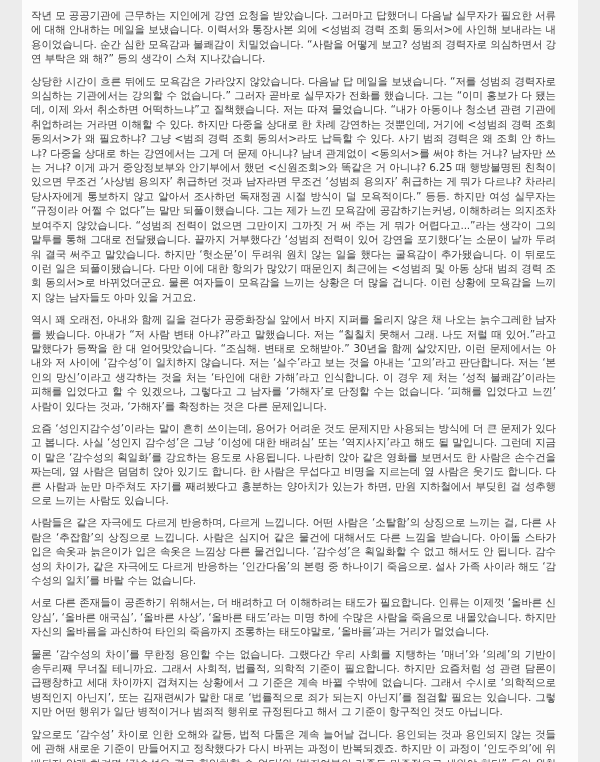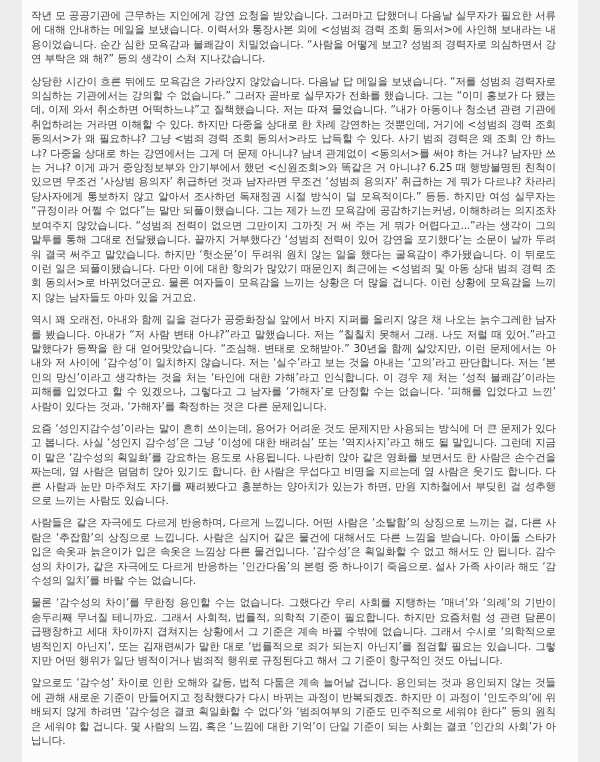--- a/index.html
+++ b/index.html
@@ -48,15 +48,16 @@
 
 <div class="gutter gutter-left"></div>
 <div class="gutter gutter-right"></div>
 
 <div class="content">
   <p>작년 모 공공기관에 근무하는 지인에게 강연 요청을 받았습니다. 그러마고 답했더니 다음날 실무자가 필요한 서류에 대해 안내하는 메일을 보냈습니다. 이력서와 통장사본 외에 &lt;성범죄 경력 조회 동의서&gt;에 사인해 보내라는 내용이었습니다. 순간 심한 모욕감과 불쾌감이 치밀었습니다. “사람을 어떻게 보고? 성범죄 경력자로 의심하면서 강연 부탁은 왜 해?” 등의 생각이 스쳐 지나갔습니다.</p>
   <p>상당한 시간이 흐른 뒤에도 모욕감은 가라앉지 않았습니다. 다음날 답 메일을 보냈습니다. “저를 성범죄 경력자로 의심하는 기관에서는 강의할 수 없습니다.” 그러자 곧바로 실무자가 전화를 했습니다. 그는 “이미 홍보가 다 됐는데, 이제 와서 취소하면 어떡하느냐”고 질책했습니다. 저는 따져 물었습니다. “내가 아동이나 청소년 관련 기관에 취업하려는 거라면 이해할 수 있다. 하지만 다중을 상대로 한 차례 강연하는 것뿐인데, 거기에 &lt;성범죄 경력 조회 동의서&gt;가 왜 필요하냐? 그냥 &lt;범죄 경력 조회 동의서&gt;라도 납득할 수 있다. 사기 범죄 경력은 왜 조회 안 하느냐? 다중을 상대로 하는 강연에서는 그게 더 문제 아니냐? 남녀 관계없이 &lt;동의서&gt;를 써야 하는 거냐? 남자만 쓰는 거냐? 이게 과거 중앙정보부와 안기부에서 했던 &lt;신원조회&gt;와 똑같은 거 아니냐? 6.25 때 행방불명된 친척이 있으면 무조건 ‘사상범 용의자’ 취급하던 것과 남자라면 무조건 ‘성범죄 용의자’ 취급하는 게 뭐가 다르냐? 차라리 당사자에게 통보하지 않고 알아서 조사하던 독재정권 시절 방식이 덜 모욕적이다.” 등등. 하지만 여성 실무자는 “규정이라 어쩔 수 없다”는 말만 되풀이했습니다. 그는 제가 느낀 모욕감에 공감하기는커녕, 이해하려는 의지조차 보여주지 않았습니다. “성범죄 전력이 없으면 그만이지 그까짓 거 써 주는 게 뭐가 어렵다고...”라는 생각이 그의 말투를 통해 그대로 전달됐습니다. 끝까지 거부했다간 ‘성범죄 전력이 있어 강연을 포기했다’는 소문이 날까 두려워 결국 써주고 말았습니다. 하지만 ‘헛소문’이 두려워 원치 않는 일을 했다는 굴욕감이 추가됐습니다. 이 뒤로도 이런 일은 되풀이됐습니다. 다만 이에 대한 항의가 많았기 때문인지 최근에는 &lt;성범죄 및 아동 상대 범죄 경력 조회 동의서&gt;로 바뀌었더군요. 물론 여자들이 모욕감을 느끼는 상황은 더 많을 겁니다. 이런 상황에 모욕감을 느끼지 않는 남자들도 아마 있을 거고요.</p>
   <p>역시 꽤 오래전, 아내와 함께 길을 걷다가 공중화장실 앞에서 바지 지퍼를 올리지 않은 채 나오는 늙수그레한 남자를 봤습니다. 아내가 “저 사람 변태 아냐?”라고 말했습니다. 저는 “칠칠치 못해서 그래. 나도 저럴 때 있어.”라고 말했다가 등짝을 한 대 얻어맞았습니다. “조심해. 변태로 오해받아.” 30년을 함께 살았지만, 이런 문제에서는 아내와 저 사이에 ‘감수성’이 일치하지 않습니다. 저는 ‘실수’라고 보는 것을 아내는 ‘고의’라고 판단합니다. 저는 ‘본인의 망신’이라고 생각하는 것을 처는 ‘타인에 대한 가해’라고 인식합니다. 이 경우 제 처는 ‘성적 불쾌감’이라는 피해를 입었다고 할 수 있겠으나, 그렇다고 그 남자를 ‘가해자’로 단정할 수는 없습니다. ‘피해를 입었다고 느낀’ 사람이 있다는 것과, ‘가해자’를 확정하는 것은 다른 문제입니다.</p>
   <p>요즘 ‘성인지감수성’이라는 말이 흔히 쓰이는데, 용어가 어려운 것도 문제지만 사용되는 방식에 더 큰 문제가 있다고 봅니다. 사실 ‘성인지 감수성’은 그냥 ‘이성에 대한 배려심’ 또는 ‘역지사지’라고 해도 될 말입니다. 그런데 지금 이 말은 ‘감수성의 획일화’를 강요하는 용도로 사용됩니다. 나란히 앉아 같은 영화를 보면서도 한 사람은 손수건을 짜는데, 옆 사람은 덤덤히 앉아 있기도 합니다. 한 사람은 무섭다고 비명을 지르는데 옆 사람은 웃기도 합니다. 다른 사람과 눈만 마주쳐도 자기를 째려봤다고 흥분하는 양아치가 있는가 하면, 만원 지하철에서 부딪힌 걸 성추행으로 느끼는 사람도 있습니다.</p>
   <p>사람들은 같은 자극에도 다르게 반응하며, 다르게 느낍니다. 어떤 사람은 ‘소탈함’의 상징으로 느끼는 걸, 다른 사람은 ‘추잡함’의 상징으로 느낍니다. 사람은 심지어 같은 물건에 대해서도 다른 느낌을 받습니다. 아이돌 스타가 입은 속옷과 늙은이가 입은 속옷은 느낌상 다른 물건입니다. ‘감수성’은 획일화할 수 없고 해서도 안 됩니다. 감수성의 차이가, 같은 자극에도 다르게 반응하는 ‘인간다움’의 본령 중 하나이기 죽음으로. 설사 가족 사이라 해도 ‘감수성의 일치’를 바랄 수는 없습니다.</p>
+  <p>서로 다른 존재들이 공존하기 위해서는, 더 배려하고 더 이해하려는 태도가 필요합니다. 인류는 이제껏 ‘올바른 신앙심’, ‘올바른 애국심’, ‘올바른 사상’, ‘올바른 태도’라는 미명 하에 수많은 사람을 죽음으로 내몰았습니다. 하지만 자신의 올바름을 과신하여 타인의 죽음까지 조롱하는 태도야말로, ‘올바름’과는 거리가 멀었습니다.</p>
   <p>물론 ‘감수성의 차이’를 무한정 용인할 수는 없습니다. 그랬다간 우리 사회를 지탱하는 ‘매너’와 ‘의례’의 기반이 송두리째 무너질 테니까요. 그래서 사회적, 법률적, 의학적 기준이 필요합니다. 하지만 요즘처럼 성 관련 담론이 급팽창하고 세대 차이까지 겹쳐지는 상황에서 그 기준은 계속 바뀔 수밖에 없습니다. 그래서 수시로 ‘의학적으로 병적인지 아닌지’, 또는 김재련씨가 말한 대로 ‘법률적으로 죄가 되는지 아닌지’를 점검할 필요는 있습니다. 그렇지만 어떤 행위가 일단 병적이거나 범죄적 행위로 규정된다고 해서 그 기준이 항구적인 것도 아닙니다.</p>
   <p>앞으로도 ‘감수성’ 차이로 인한 오해와 갈등, 법적 다툼은 계속 늘어날 겁니다. 용인되는 것과 용인되지 않는 것들에 관해 새로운 기준이 만들어지고 정착했다가 다시 바뀌는 과정이 반복되겠죠. 하지만 이 과정이 ‘인도주의’에 위배되지 않게 하려면 ‘감수성은 결코 획일화할 수 없다’와 ‘범죄여부의 기준도 민주적으로 세워야 한다” 등의 원칙은 세워야 할 겁니다. 몇 사람의 느낌, 혹은 ‘느낌에 대한 기억’이 단일 기준이 되는 사회는 결코 ‘인간의 사회’가 아닙니다.</p>
 </div>
 
 </body></html>

